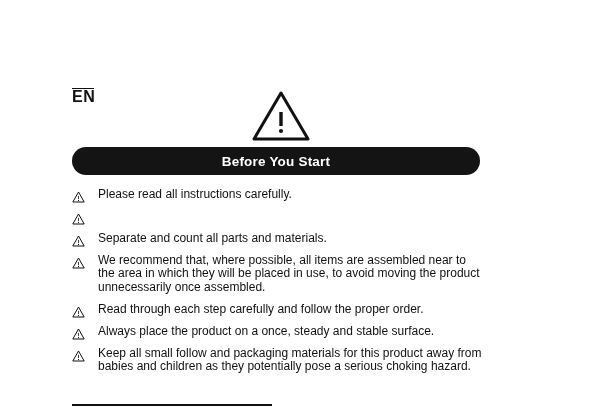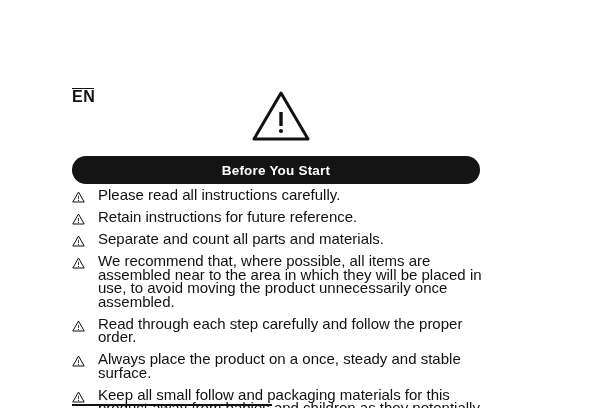--- a/index.html
+++ b/index.html
@@ -49,21 +49,21 @@
     left: 251px;
     top: 90px;
     width: 60px;
     height: 52px;
   }
 
   
   .banner {
     position: absolute;
     left: 72px;
-    top: 156px;
+    top: 147px;
     width: 408px;
     height: 28px;
     background: #141414;
     border-radius: 14px;
     display: flex;
     align-items: center;
     justify-content: center;
   }
   .banner .banner-title {
     color: #ffffff;
@@ -85,21 +85,21 @@
     margin-bottom: 8.5px;
   }
   .note-row .mini-tri {
     flex: 0 0 auto;
     width: 13px;
     height: 12px;
     margin-top: 1px;
     margin-right: 13px;
   }
   .note-row .note-text {
-    font-size: 15px;
+    font-size: 12px;
     line-height: 13.5px;
     color: #111111;
     max-width: 385px;
   }
 
   
   .bottom-rule {
     position: absolute;
     left: 72px;
     top: 404px;
@@ -143,21 +143,20 @@
     </div>
 
     <div class="note-row">
       <span class="mini-tri">
         <svg width="13" height="12" viewBox="0 0 13 12" xmlns="http://www.w3.org/2000/svg">
           <path d="M6.5 1 L12.2 11 L0.8 11 Z" fill="none" stroke="#111111" stroke-width="1"></path>
           <rect x="6.1" y="4.8" width="0.8" height="3.2" fill="#111111"></rect>
           <circle cx="6.5" cy="9.4" r="0.55" fill="#111111"></circle>
         </svg>
       </span>
-      <span class="note-text">Retain instructions for future reference.</span>
     </div>
 
     <div class="note-row">
       <span class="mini-tri">
         <svg width="13" height="12" viewBox="0 0 13 12" xmlns="http://www.w3.org/2000/svg">
           <path d="M6.5 1 L12.2 11 L0.8 11 Z" fill="none" stroke="#111111" stroke-width="1"></path>
           <rect x="6.1" y="4.8" width="0.8" height="3.2" fill="#111111"></rect>
           <circle cx="6.5" cy="9.4" r="0.55" fill="#111111"></circle>
         </svg>
       </span>

